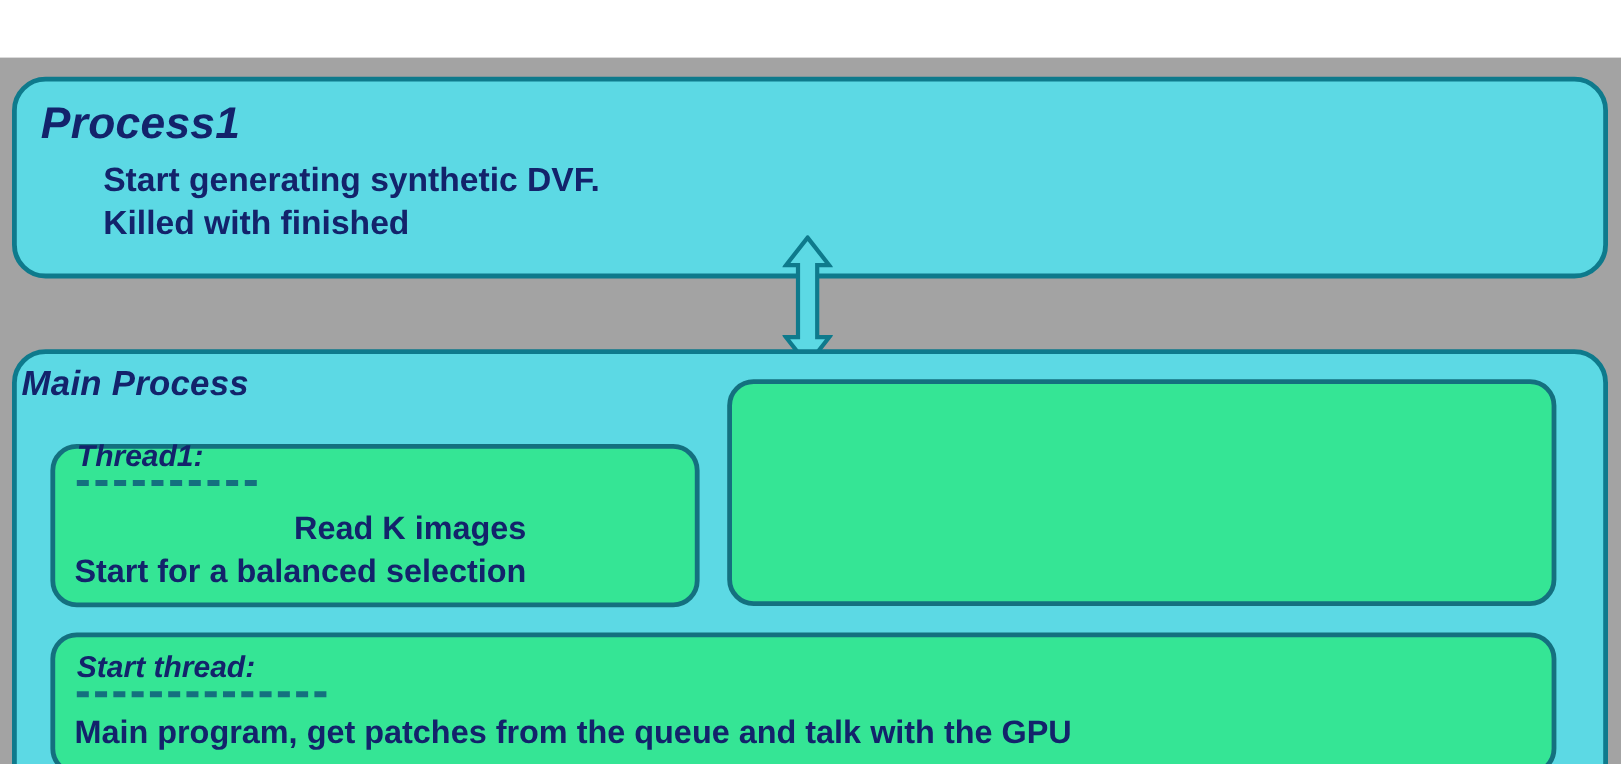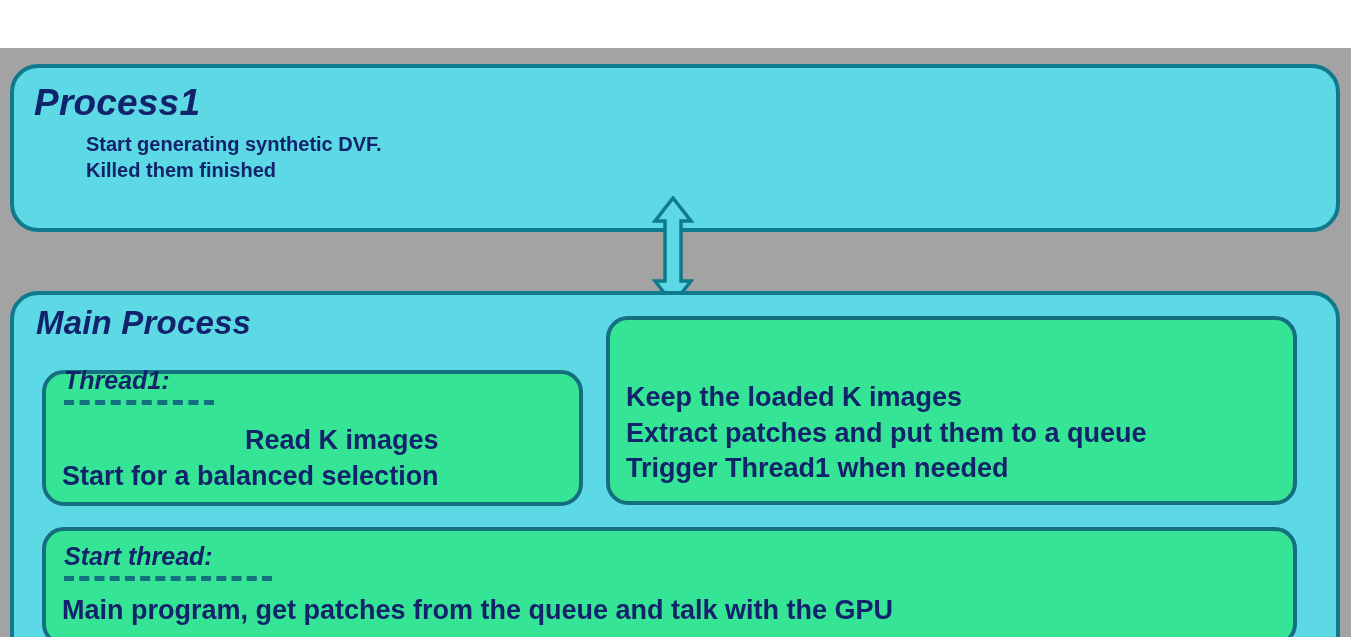--- a/index.html
+++ b/index.html
@@ -65,26 +65,26 @@
     position: absolute;
     font-style: italic;
     font-weight: bold;
     font-size: 37px;
     color: #13236b;
     letter-spacing: 0.2px;
     white-space: nowrap;
     line-height: 1;
   }
   #process1-title  { left: 34px;  top: 36px; }
-  #mainprocess-title { left: 36px; top: 258px; font-size: 33px; }
+  #mainprocess-title { left: 18px; top: 258px; font-size: 29px; }
 
   .proc-lines {
     position: absolute;
     font-weight: bold;
-    font-size: 20px;
+    font-size: 28px;
     color: #13236b;
     line-height: 1.28;
     white-space: nowrap;
   }
   #process1-lines { left: 86px; top: 84px; }
 
   .thread-head {
     position: absolute;
     font-style: italic;
     font-weight: bold;
@@ -127,46 +127,41 @@
 <body>
 
 <div id="canvas">
 
   <div class="panel panel-cyan" id="process1-box"></div>
 
   <div class="proc-title" id="process1-title">Process1</div>
 
   <div class="proc-lines" id="process1-lines">
     <div>Start generating synthetic DVF.</div>
-    <div>Killed them finished</div>
+    <div>Killed with finished</div>
   </div>
 
   <div id="sync-arrow">
     <svg width="42" height="110" viewBox="0 0 42 110" xmlns="http://www.w3.org/2000/svg">
       <polygon points="21,2 39,25 29,25 29,85 39,85 21,108 3,85 13,85 13,25 3,25" fill="#5cd9e4" stroke="#0e7a8c" stroke-width="3.5" stroke-linejoin="miter"></polygon>
     </svg>
   </div>
 
   <div class="panel panel-cyan" id="main-process-box"></div>
 
   <div class="proc-title" id="mainprocess-title">Main Process</div>
 
   <div class="panel panel-green" id="thread1-box"></div>
   <div class="thread-head" id="thread1-head">Thread1:</div>
   <div class="thread-lines" id="thread1-lines">
     <div>Read K images</div>
     <div>Start for a balanced selection</div>
   </div>
 
   <div class="panel panel-green" id="thread2-box"></div>
-  <div class="thread-lines" id="thread2-lines">
-    <div>Keep the loaded K images</div>
-    <div>Extract patches and put them to a queue</div>
-    <div>Trigger Thread1 when needed</div>
-  </div>
 
   <div class="panel panel-green" id="mainthread-box"></div>
   <div class="thread-head" id="mainthread-head">Start thread:</div>
   <div class="thread-lines" id="mainthread-lines">
     <div>Main program, get patches from the queue and talk with the GPU</div>
   </div>
 
 </div>
 
 </body></html>

